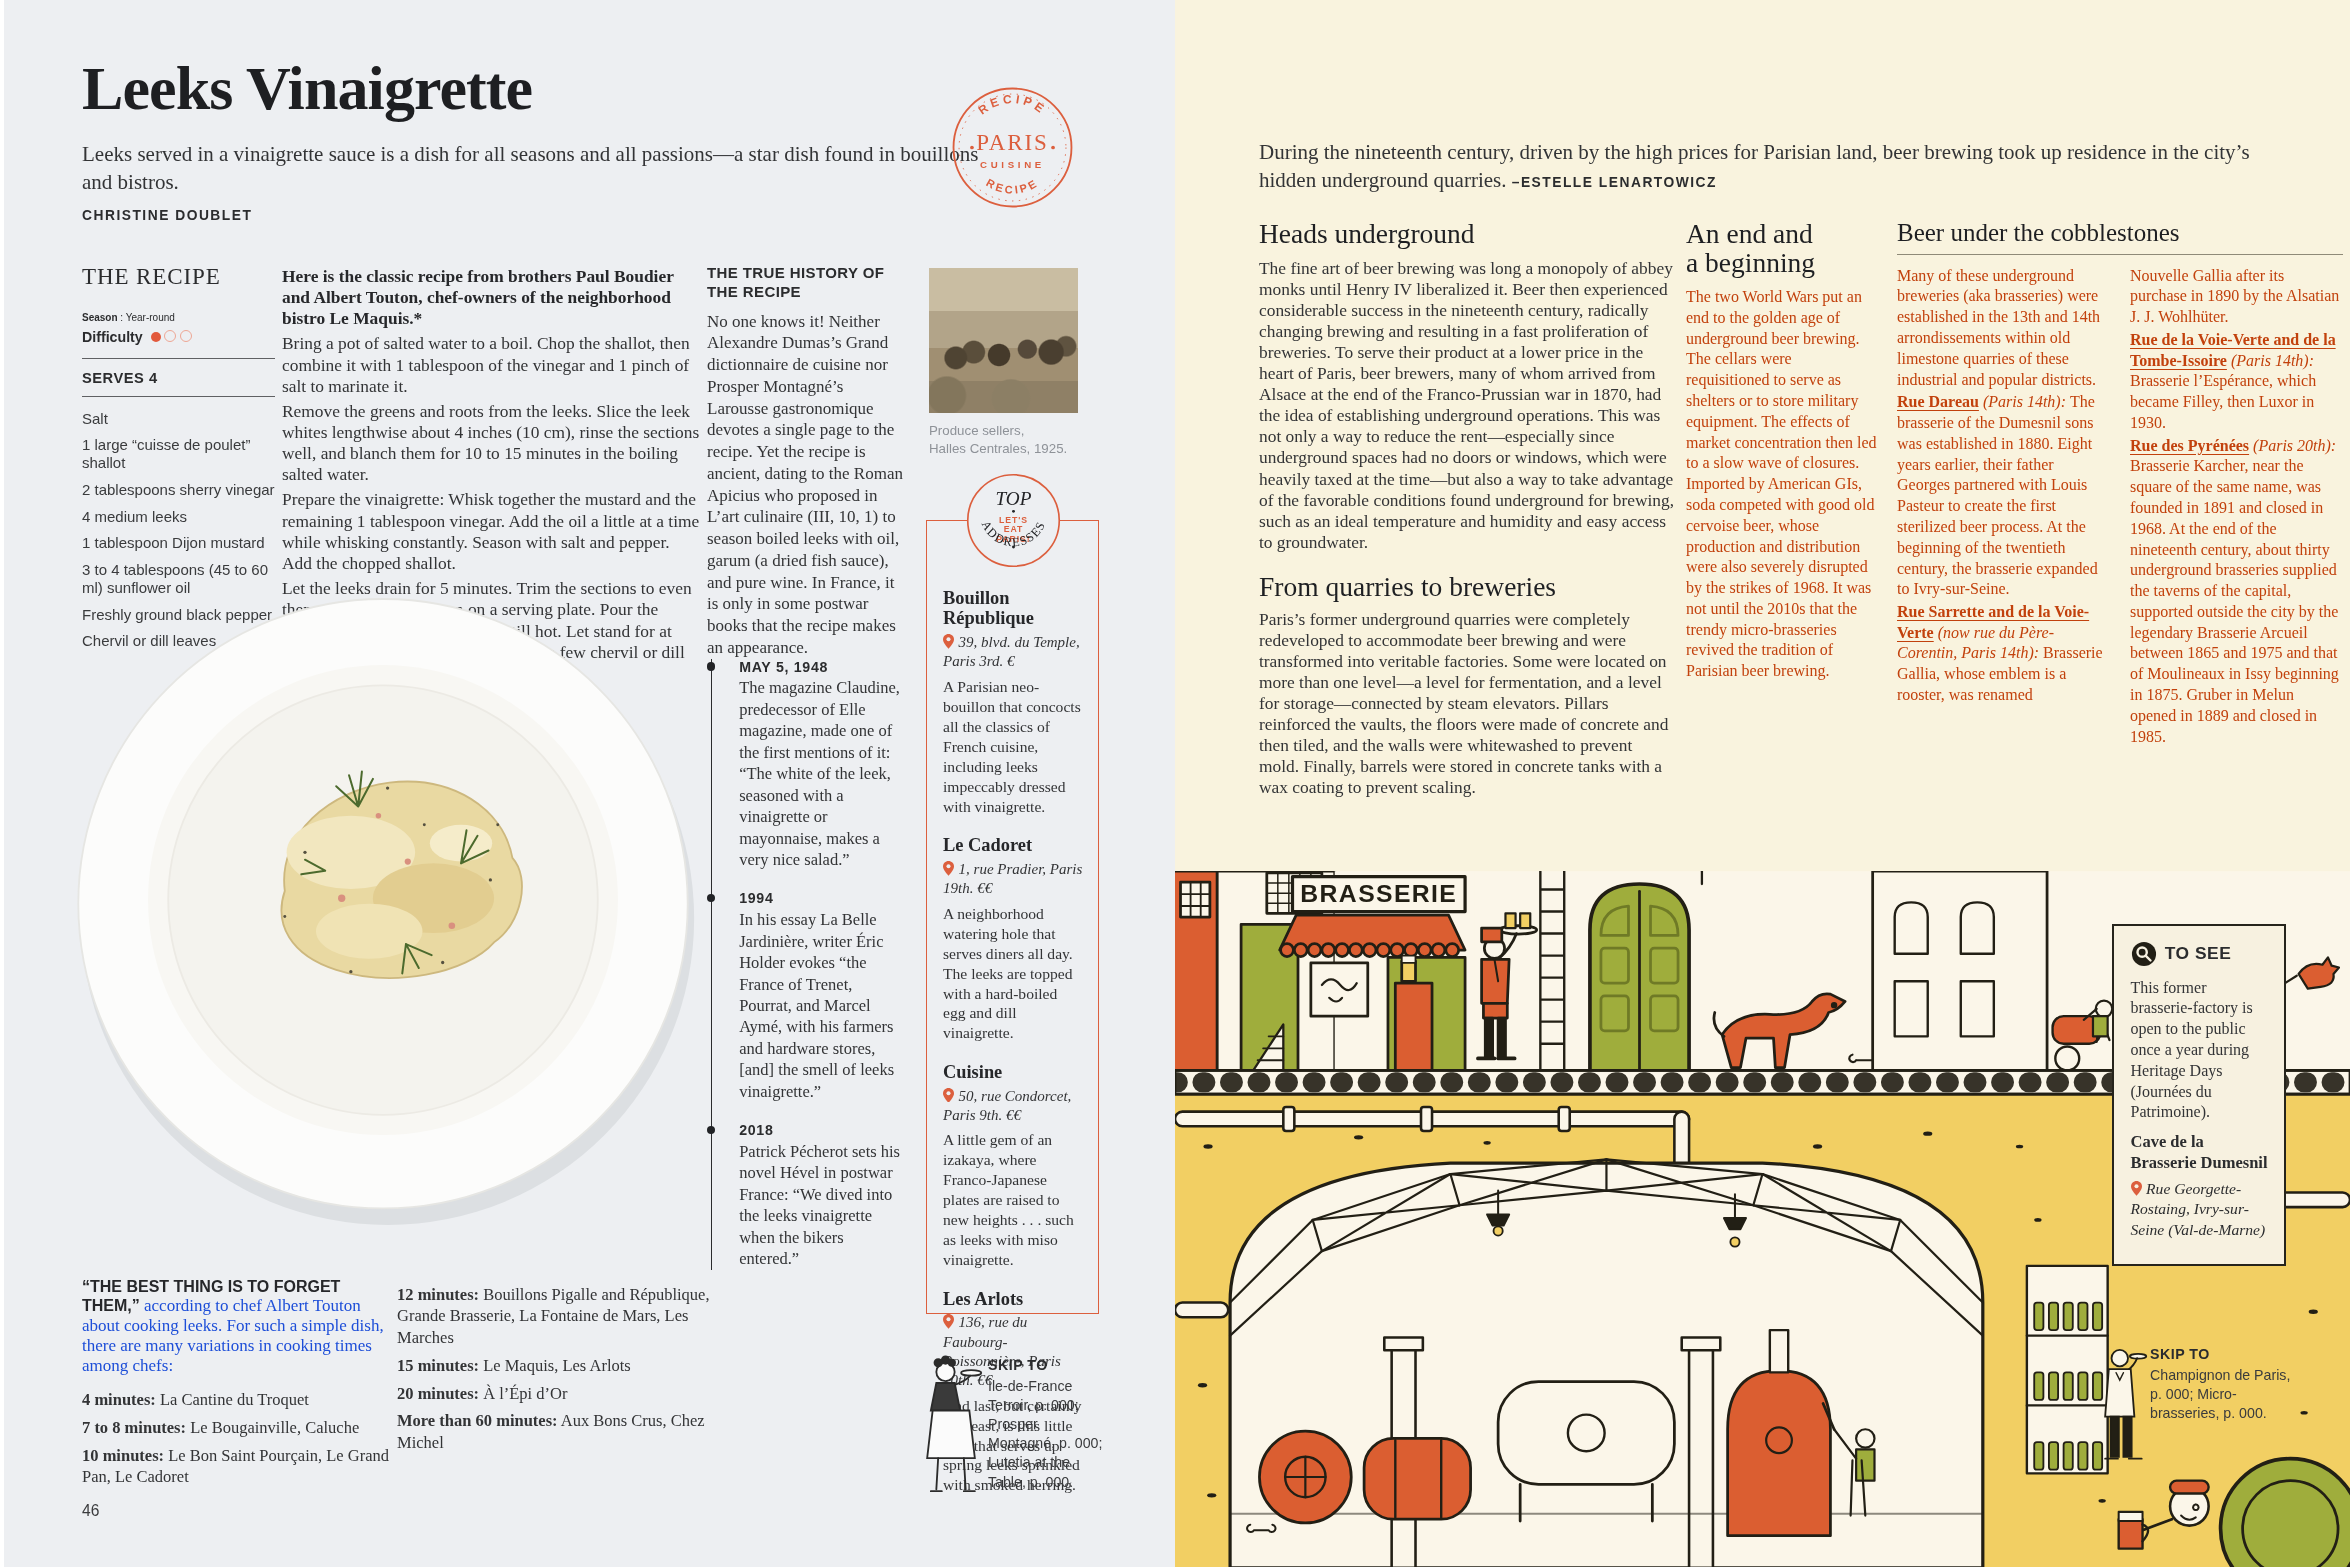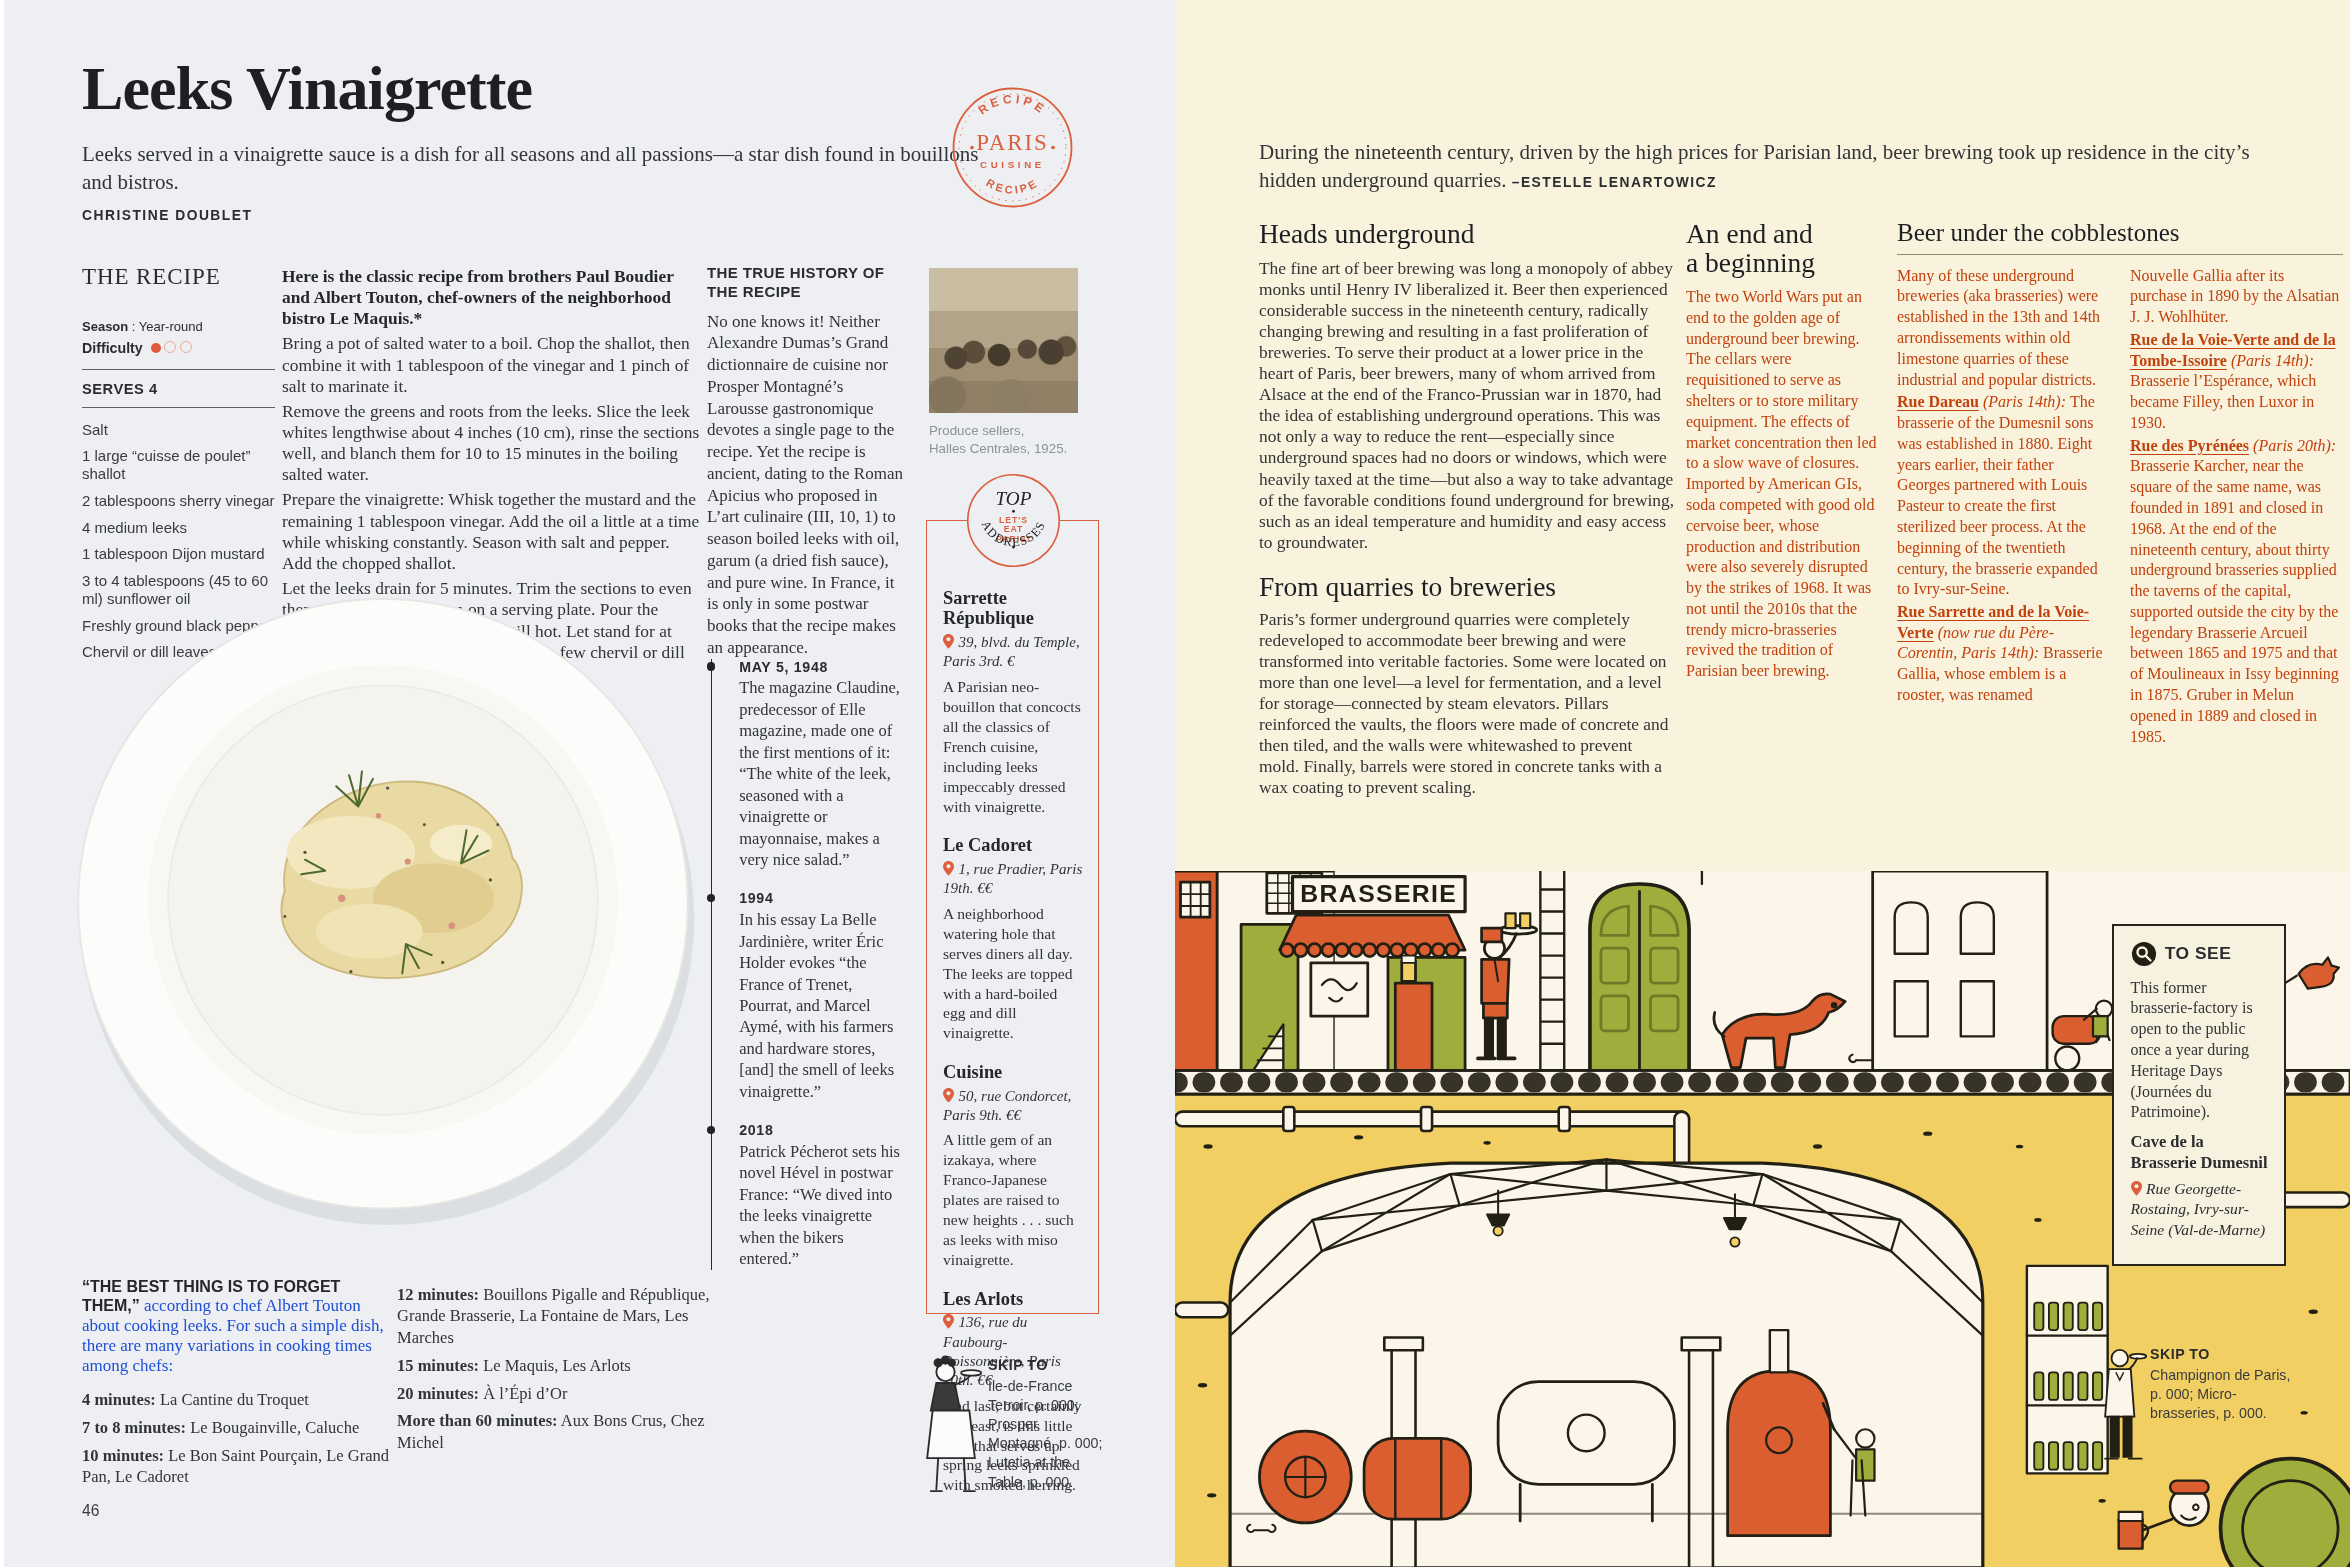--- a/index.html
+++ b/index.html
@@ -85,21 +85,21 @@
       <textPath href="#arcBot" startOffset="50%" text-anchor="middle">RECIPE</textPath>
     </text>
     <text x="70" y="73" text-anchor="middle" font-family="Liberation Serif, serif" font-size="25" letter-spacing="2" fill="#dc5f3e">PARIS</text>
     <text x="70" y="92" text-anchor="middle" font-family="Liberation Sans, sans-serif" font-size="10.5" font-weight="bold" letter-spacing="4" fill="#dc5f3e">CUISINE</text>
     <circle cx="26" cy="70" r="2" fill="#dc5f3e"></circle>
       <circle cx="114" cy="70" r="2" fill="#dc5f3e"></circle>
   </svg>
 
   <div class="abs" style="left:78px;top:264px;width:193px;">
     <div class="kicker">THE RECIPE</div>
-    <div class="sans" style="margin-top:29px;font-size:13px;">
+    <div class="sans" style="margin-top:22px;font-size:10px;">
       <b>Season</b><span> : Year-round</span>
     </div>
     <div class="sans" style="margin-top:5.5px;font-size:14.2px;">
       <b>Difficulty</b>&nbsp;
       <span class="difficulty-dot dot-on"></span><span class="difficulty-dot dot-off"></span><span class="difficulty-dot dot-off"></span>
     </div>
     <div class="hairline" style="margin-top:13px;"></div>
     <div class="sans" style="margin-top:11px;font-size:14.7px;font-weight:700;letter-spacing:0.5px;">SERVES 4</div>
     <div class="hairline" style="margin-top:10px;margin-bottom:13px;"></div>
     <div class="ingredients">
@@ -162,21 +162,21 @@
     <circle cx="53" cy="82" r="1.6" fill="#232427"></circle>
     <path id="badgeBot" d="M 18 56 A 37 37 0 0 0 88 56" fill="none"></path>
     <text font-family="Liberation Serif, serif" font-size="13.5" letter-spacing="1.5" fill="#232427">
       <textPath href="#badgeBot" startOffset="50%" text-anchor="middle">ADDRESSES</textPath>
     </text>
   </svg>
 
   <div class="abs" style="left:939px;top:588px;width:140px;">
 
     <div class="addr-entry">
-      <div class="addr-name">Sarrette République</div>
+      <div class="addr-name">Bouillon République</div>
       <div class="addr-loc"><svg class="pin" width="11" height="14.7" viewBox="0 0 12 16">
             <path d="M6 0C2.7 0 0 2.6 0 5.9 0 10 6 16 6 16s6-6 6-10.1C12 2.6 9.3 0 6 0z" fill="#dc5f3e"></path>
             <circle cx="6" cy="5.8" r="2.2" fill="#edeff2"></circle>
           </svg><span>39, blvd. du Temple, Paris 3rd. €</span></div>
       <div class="addr-desc">A Parisian neo-bouillon that concocts all the classics of French cuisine, including leeks impeccably dressed with vinaigrette.</div>
     </div>
 
     <div class="addr-entry">
       <div class="addr-name">Le Cadoret</div>
       <div class="addr-loc"><svg class="pin" width="11" height="14.7" viewBox="0 0 12 16">

